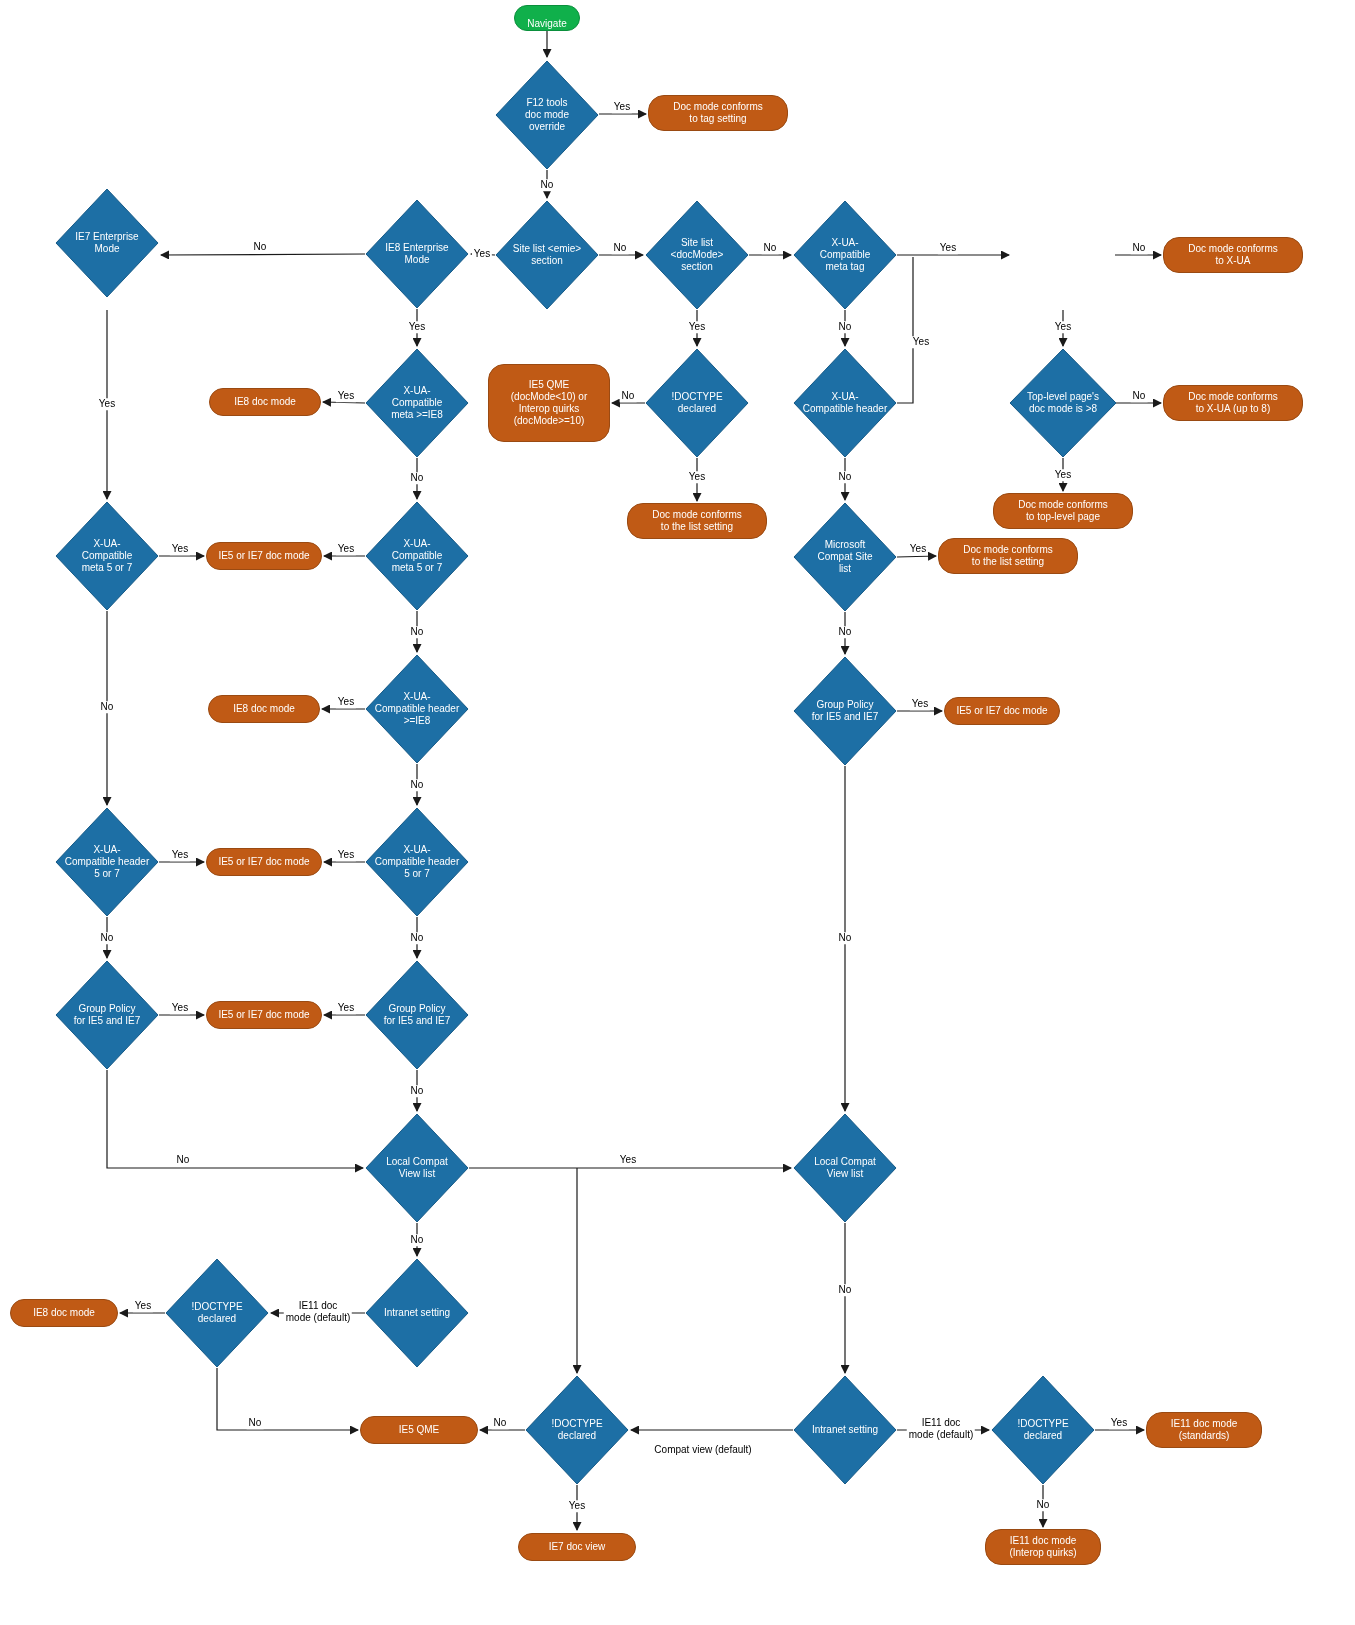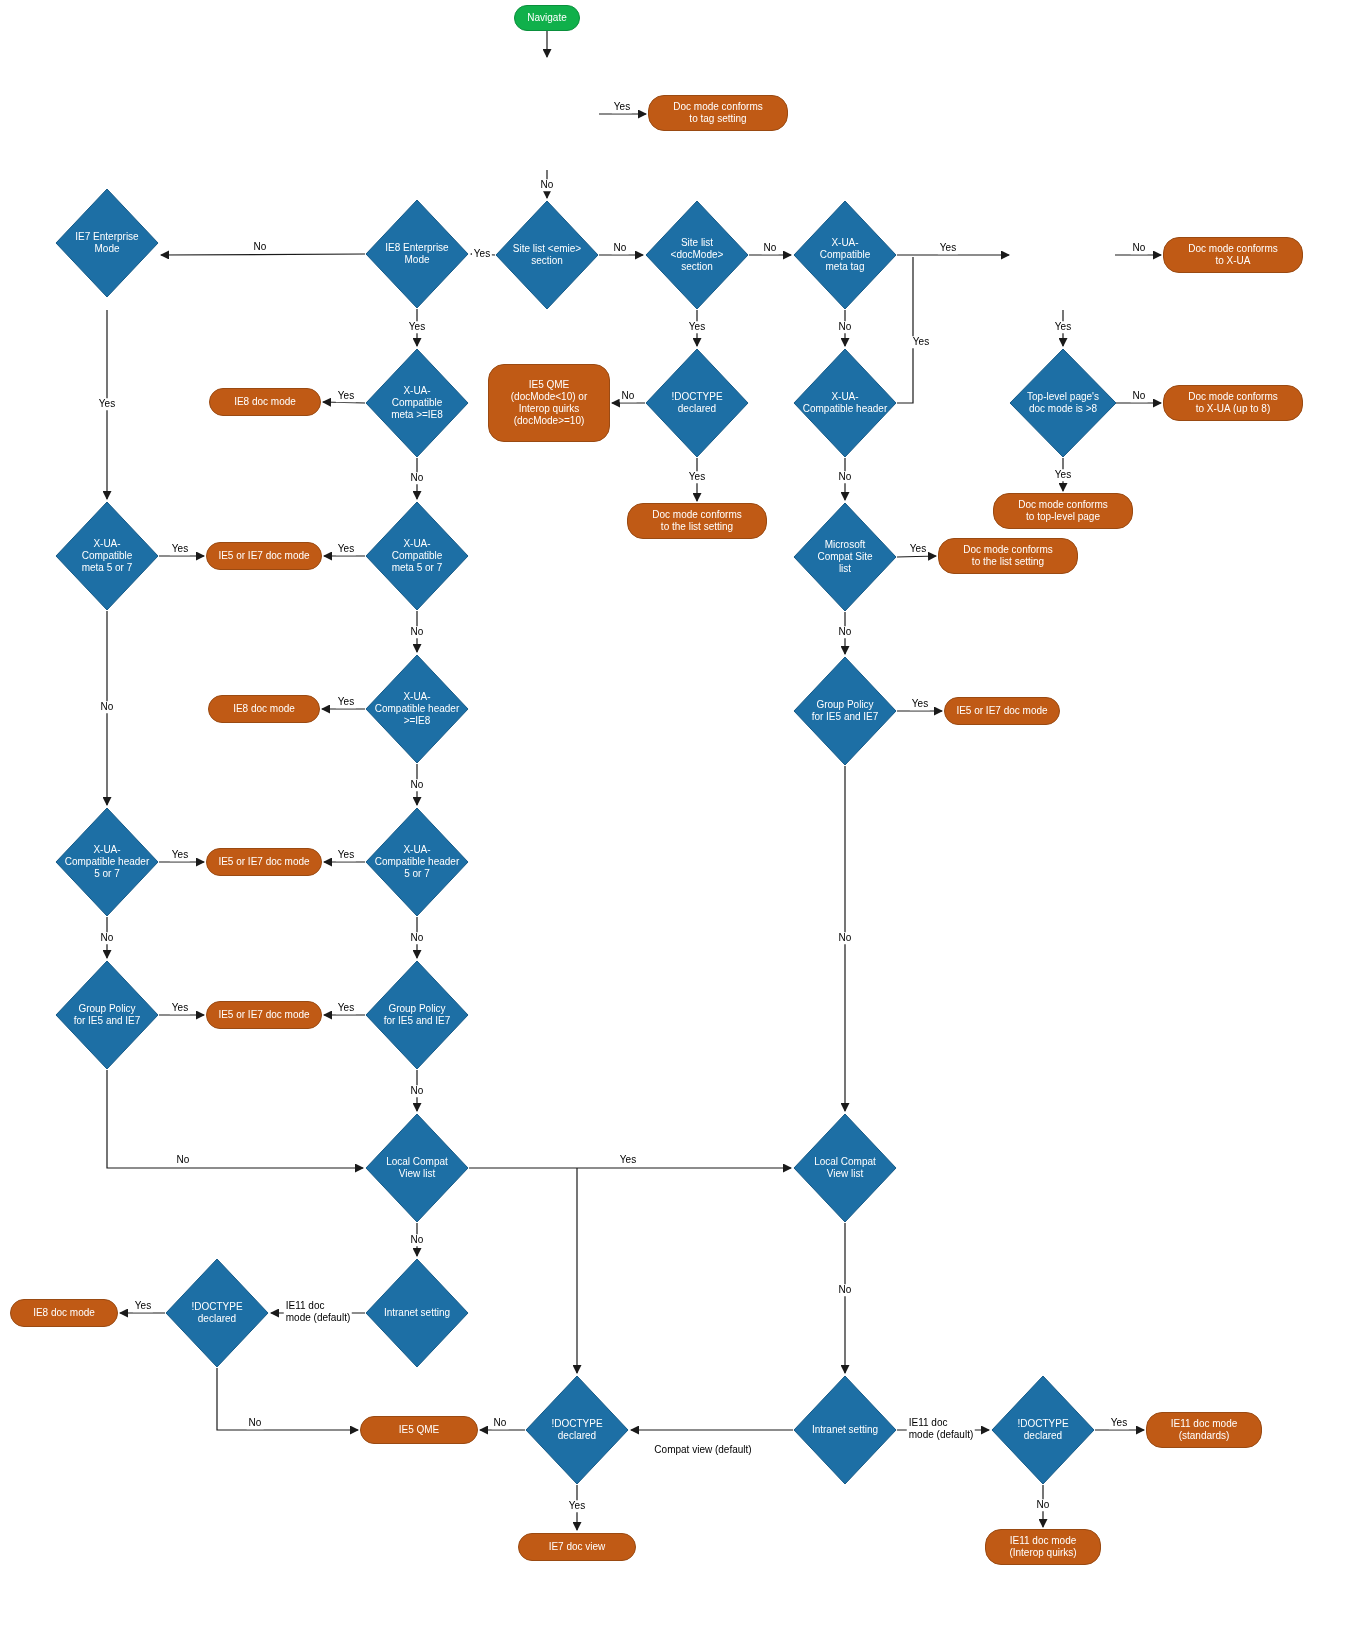--- a/index.html
+++ b/index.html
@@ -8,21 +8,21 @@
   #canvas { position: relative; width: 1355px; height: 1625px; background: var(--background, #fff); overflow: hidden; }
   #edges-svg { position: absolute; left: 0; top: 0; }
   .edge-line { fill: none; stroke: var(--line, #1a1a1a); stroke-width: 1.2; }
   #nodes-layer { position: absolute; left: 0; top: 0; width: 100%; height: 100%; }
   .node { position: absolute; display: flex; align-items: center; justify-content: center; }
   .node > svg { position: absolute; left: 0; top: 0; width: 100%; height: 100%; }
   .diamond-shape { fill: var(--decision, #1d6fa5); stroke: var(--decisionBorder, #165a87); stroke-width: 1; }
   .node-label { position: relative; z-index: 1; color: #ffffff; font-size: 10px; line-height: 1.22; text-align: center; white-space: pre-line; }
   .terminal { background: var(--terminal, #c05a15); border: 1px solid var(--terminalBorder, #9a4a12); border-radius: 16px; }
   .start { background: var(--start, #10b04b); border: 1px solid var(--startBorder, #0a8f3c); border-radius: 13px; }
-  .edge-label { position: absolute; transform: translate(-50%, -50%); z-index: 2; background: #ffffff; padding: 0 2px; font-size: 10px; line-height: 1.15; color: #000000; text-align: left; white-space: pre-line; }
+  .edge-label { position: absolute; transform: translate(-50%, -50%); z-index: 2; background: #ffffff; padding: 0 2px; font-size: 10px; line-height: 1.15; color: #000000; text-align: center; white-space: pre-line; }
 </style>
 </head>
 <body>
 
 <div id="canvas">
   <svg id="edges-svg" width="1355" height="1625">
     <defs>
       <marker id="arrowhead" markerUnits="userSpaceOnUse" markerWidth="9" markerHeight="9" refX="8" refY="4.5" orient="auto">
         <path d="M0,0 L9,4.5 L0,9 Z" fill="#1a1a1a"></path>
       </marker>
@@ -128,22 +128,30 @@
       <div class="edge-label" style="left: 921px; top: 342px;">Yes</div>
       <div class="edge-label" style="left: 845px; top: 477px;">No</div>
       <div class="edge-label" style="left: 918px; top: 549px;">Yes</div>
       <div class="edge-label" style="left: 845px; top: 632px;">No</div>
       <div class="edge-label" style="left: 920px; top: 704px;">Yes</div>
       <div class="edge-label" style="left: 845px; top: 938px;">No</div>
       <div class="edge-label" style="left: 1139px; top: 248px;">No</div>
       <div class="edge-label" style="left: 1063px; top: 327px;">Yes</div>
       <div class="edge-label" style="left: 1139px; top: 396px;">No</div>
       <div class="edge-label" style="left: 1063px; top: 475px;">Yes</div>
-      <div class="node start" style="left: 514px; top: 5px; width: 66px; height: 26px;">
+      <div class="node start" style="left: 514px; top: 5px; width: 66px; height: 26px; align-items: flex-end;">
         <div class="node-label">Navigate</div>
+      </div>
+      <div class="node decision" style="left: 495px; top: 60px; width: 104px; height: 110px;">
+        <svg viewBox="0 0 104 110" preserveAspectRatio="none">
+          <polygon points="52,1 103,55 52,109 1,55" class="diamond-shape"></polygon>
+        </svg>
+        <div class="node-label">F12 tools
+doc mode
+override</div>
       </div>
       <div class="node decision" style="left: 55px; top: 188px; width: 104px; height: 110px;">
         <svg viewBox="0 0 104 110" preserveAspectRatio="none">
           <polygon points="52,1 103,55 52,109 1,55" class="diamond-shape"></polygon>
         </svg>
         <div class="node-label">IE7 Enterprise
 Mode</div>
       </div>
       <div class="node decision" style="left: 365px; top: 199px; width: 104px; height: 110px;">
         <svg viewBox="0 0 104 110" preserveAspectRatio="none">

